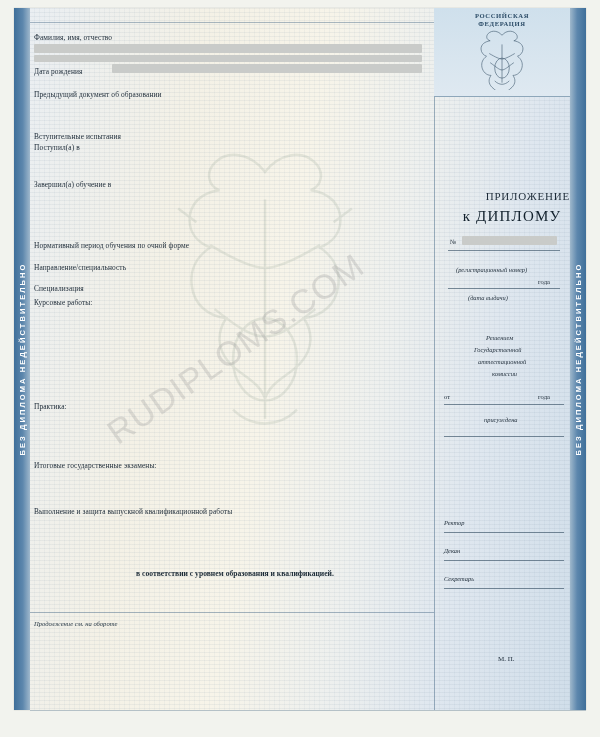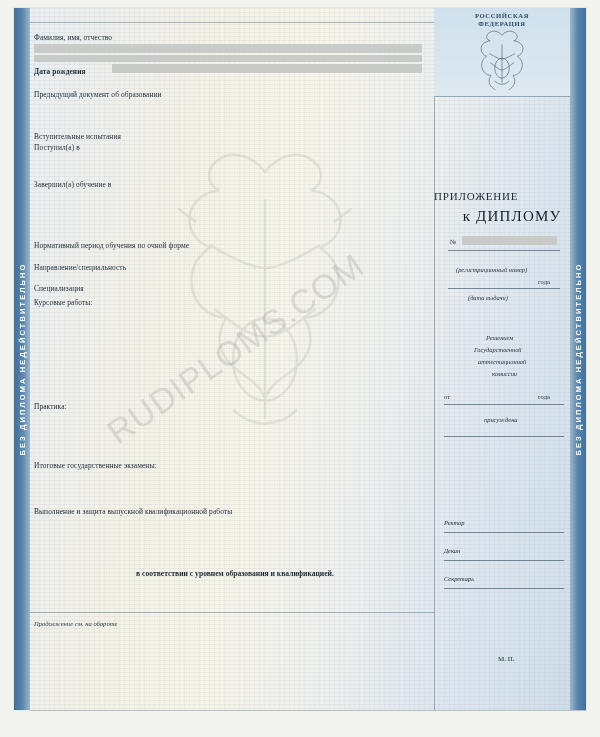--- a/index.html
+++ b/index.html
@@ -125,21 +125,21 @@
     letter-spacing:.1px;
   }
   .redact{
     position:absolute;
     background:#c9cbc9;
     border-radius:1px;
   }
   
   .r-title1{
     position:absolute;left:434px;top:190px;width:136px;
-    text-align:left;
+    text-align:right;
     font-size:11px;letter-spacing:.8px;color:#1d2b38;
     font-family:"Liberation Serif",serif;
   }
   .r-title2{
     position:absolute;left:434px;top:208px;width:156px;
     text-align:center;
     font-size:15px;letter-spacing:1.2px;color:#11202c;
     font-family:"Liberation Serif",serif;
   }
   .r-small{
@@ -239,21 +239,21 @@
     <div class="vtext">БЕЗ ДИПЛОМА НЕДЕЙСТВИТЕЛЬНО</div>
   </div>
   <div class="rightband">
     <div class="vtext">БЕЗ ДИПЛОМА НЕДЕЙСТВИТЕЛЬНО</div>
   </div>
 
   <div class="lbl" style="left:34px;top:33px;">Фамилия, имя, отчество</div>
   <div class="redact" style="left:34px;top:44px;width:388px;height:9px;"></div>
   <div class="redact" style="left:34px;top:55px;width:388px;height:7px;"></div>
 
-  <div class="lbl" style="left:34px;top:67px;font-weight:bold;">Дата рождения</div>
+  <div class="lbl" style="left:34px;top:67px;">Дата рождения</div>
   <div class="redact" style="left:112px;top:64px;width:310px;height:9px;"></div>
 
   <div class="lbl" style="left:34px;top:90px;">Предыдущий документ об образовании</div>
 
   <div class="lbl" style="left:34px;top:132px;">Вступительные испытания</div>
   <div class="lbl" style="left:34px;top:143px;">Поступил(а) в</div>
 
   <div class="lbl" style="left:34px;top:180px;">Завершил(а) обучение в</div>
 
   <div class="lbl" style="left:34px;top:241px;">Нормативный период обучения по очной форме</div>

